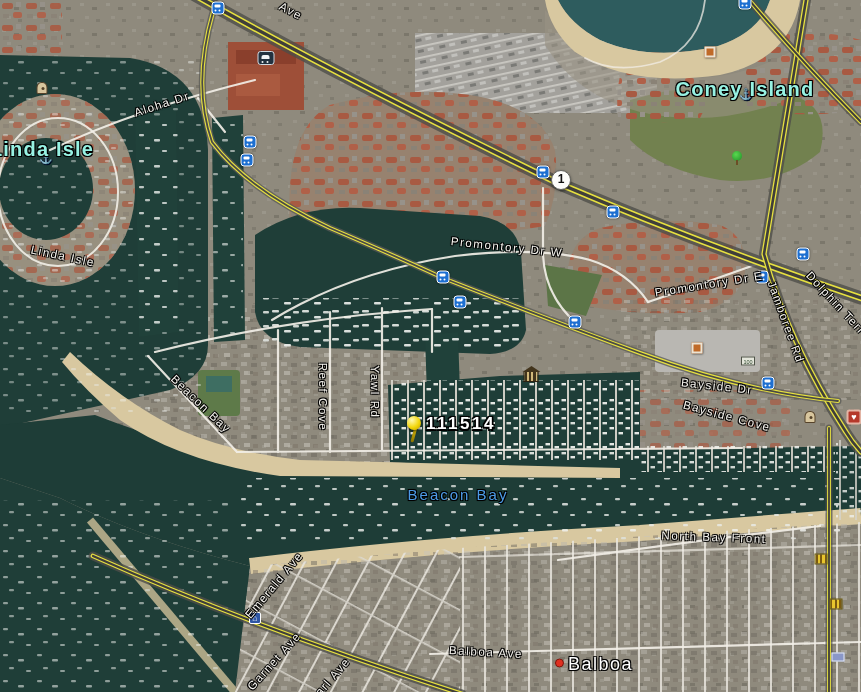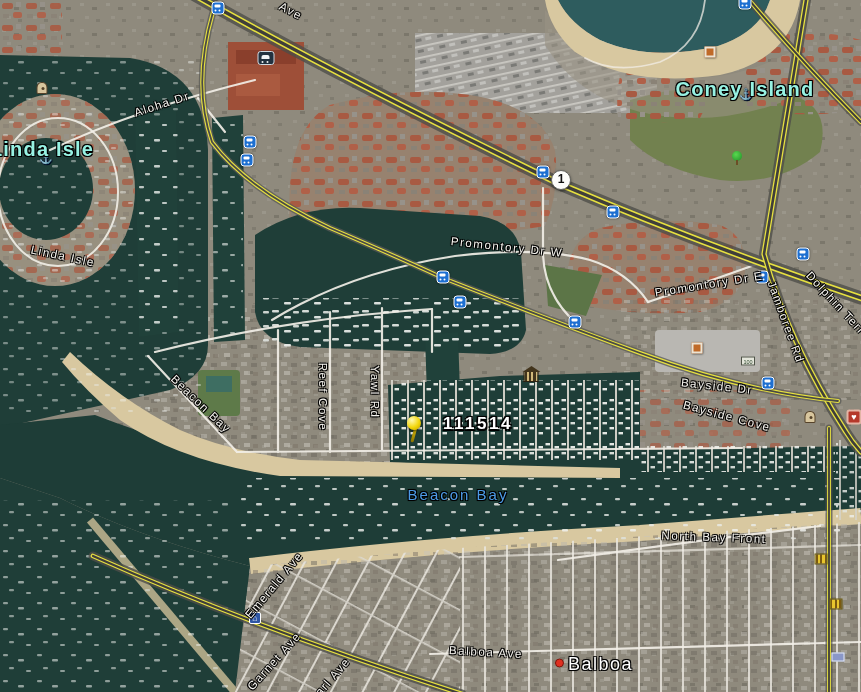--- a/index.html
+++ b/index.html
@@ -290,14 +290,14 @@
       <div class="lbl lbl-city" style="left: 594px; top: 664px; transform: translate(-50%, -50%) rotate(0deg); text-align: right;"><span class="dot"></span>Balboa</div>
       <div class="lbl lbl-street" style="left: 274px; top: 585px; transform: translate(-50%, -50%) rotate(-50deg);">Emerald Ave</div>
       <div class="lbl lbl-street" style="left: 274px; top: 661px; transform: translate(-50%, -50%) rotate(-48deg);">Garnet Ave</div>
       <div class="lbl lbl-street" style="left: 327px; top: 683px; transform: translate(-50%, -50%) rotate(-49deg);">Pearl Ave</div>
     </div>
 
   <div class="pushpin" id="pushpin" style="left: 406px; top: 416px;">
     <span class="stem"></span>
     <span class="head"></span>
   </div>
-  <div class="lbl lbl-marker" id="pushpin-label" style="transform: translate(0px, -50%); left: 443px; top: 424px; text-align: center;">111514</div>
+  <div class="lbl lbl-marker" id="pushpin-label" style="transform: translate(0px, -50%); left: 426px; top: 424px; text-align: center;">111514</div>
 </div>
 
 </body></html>

